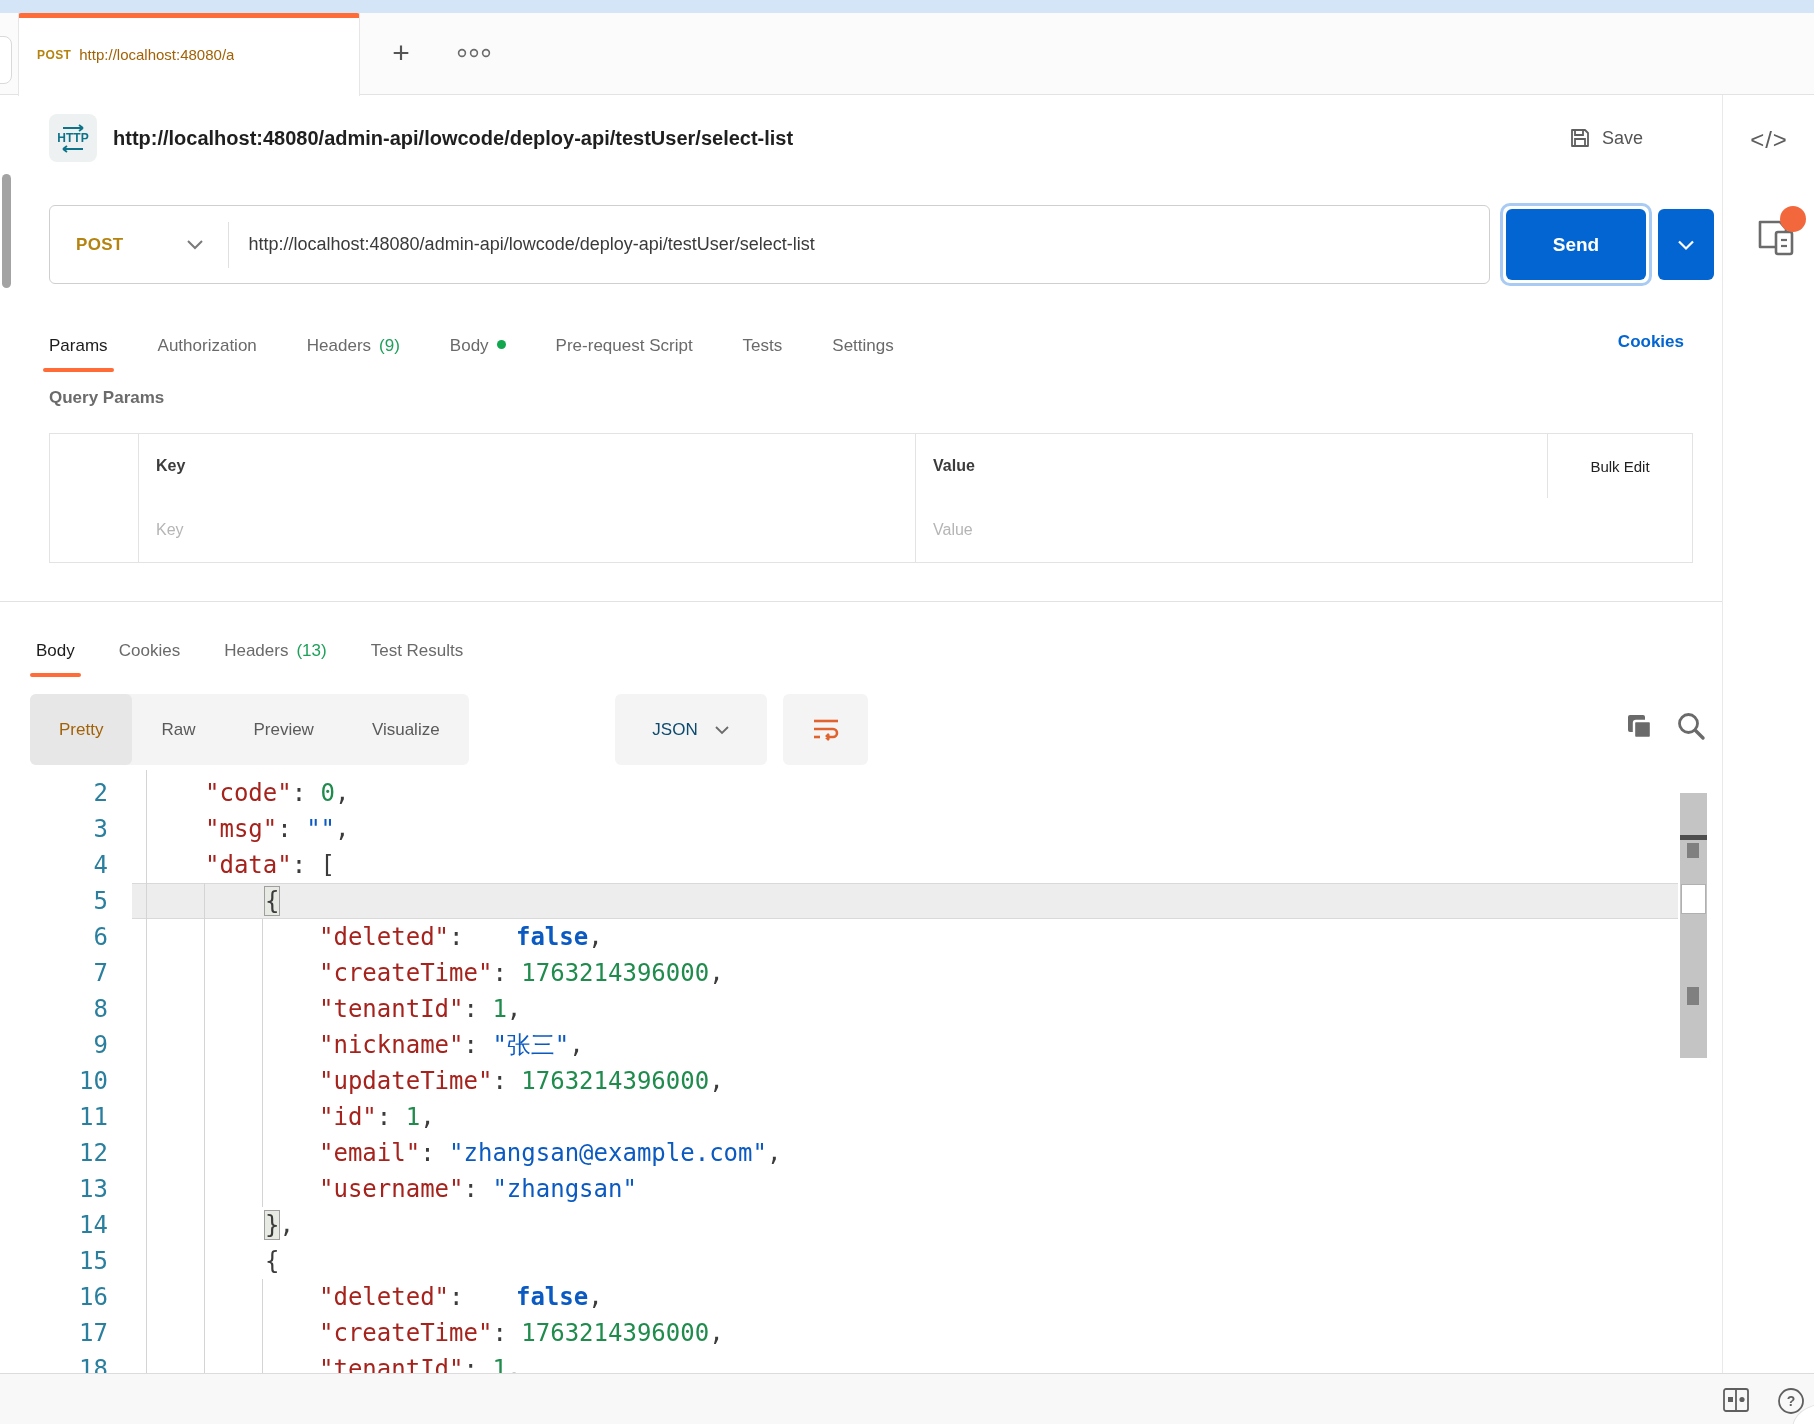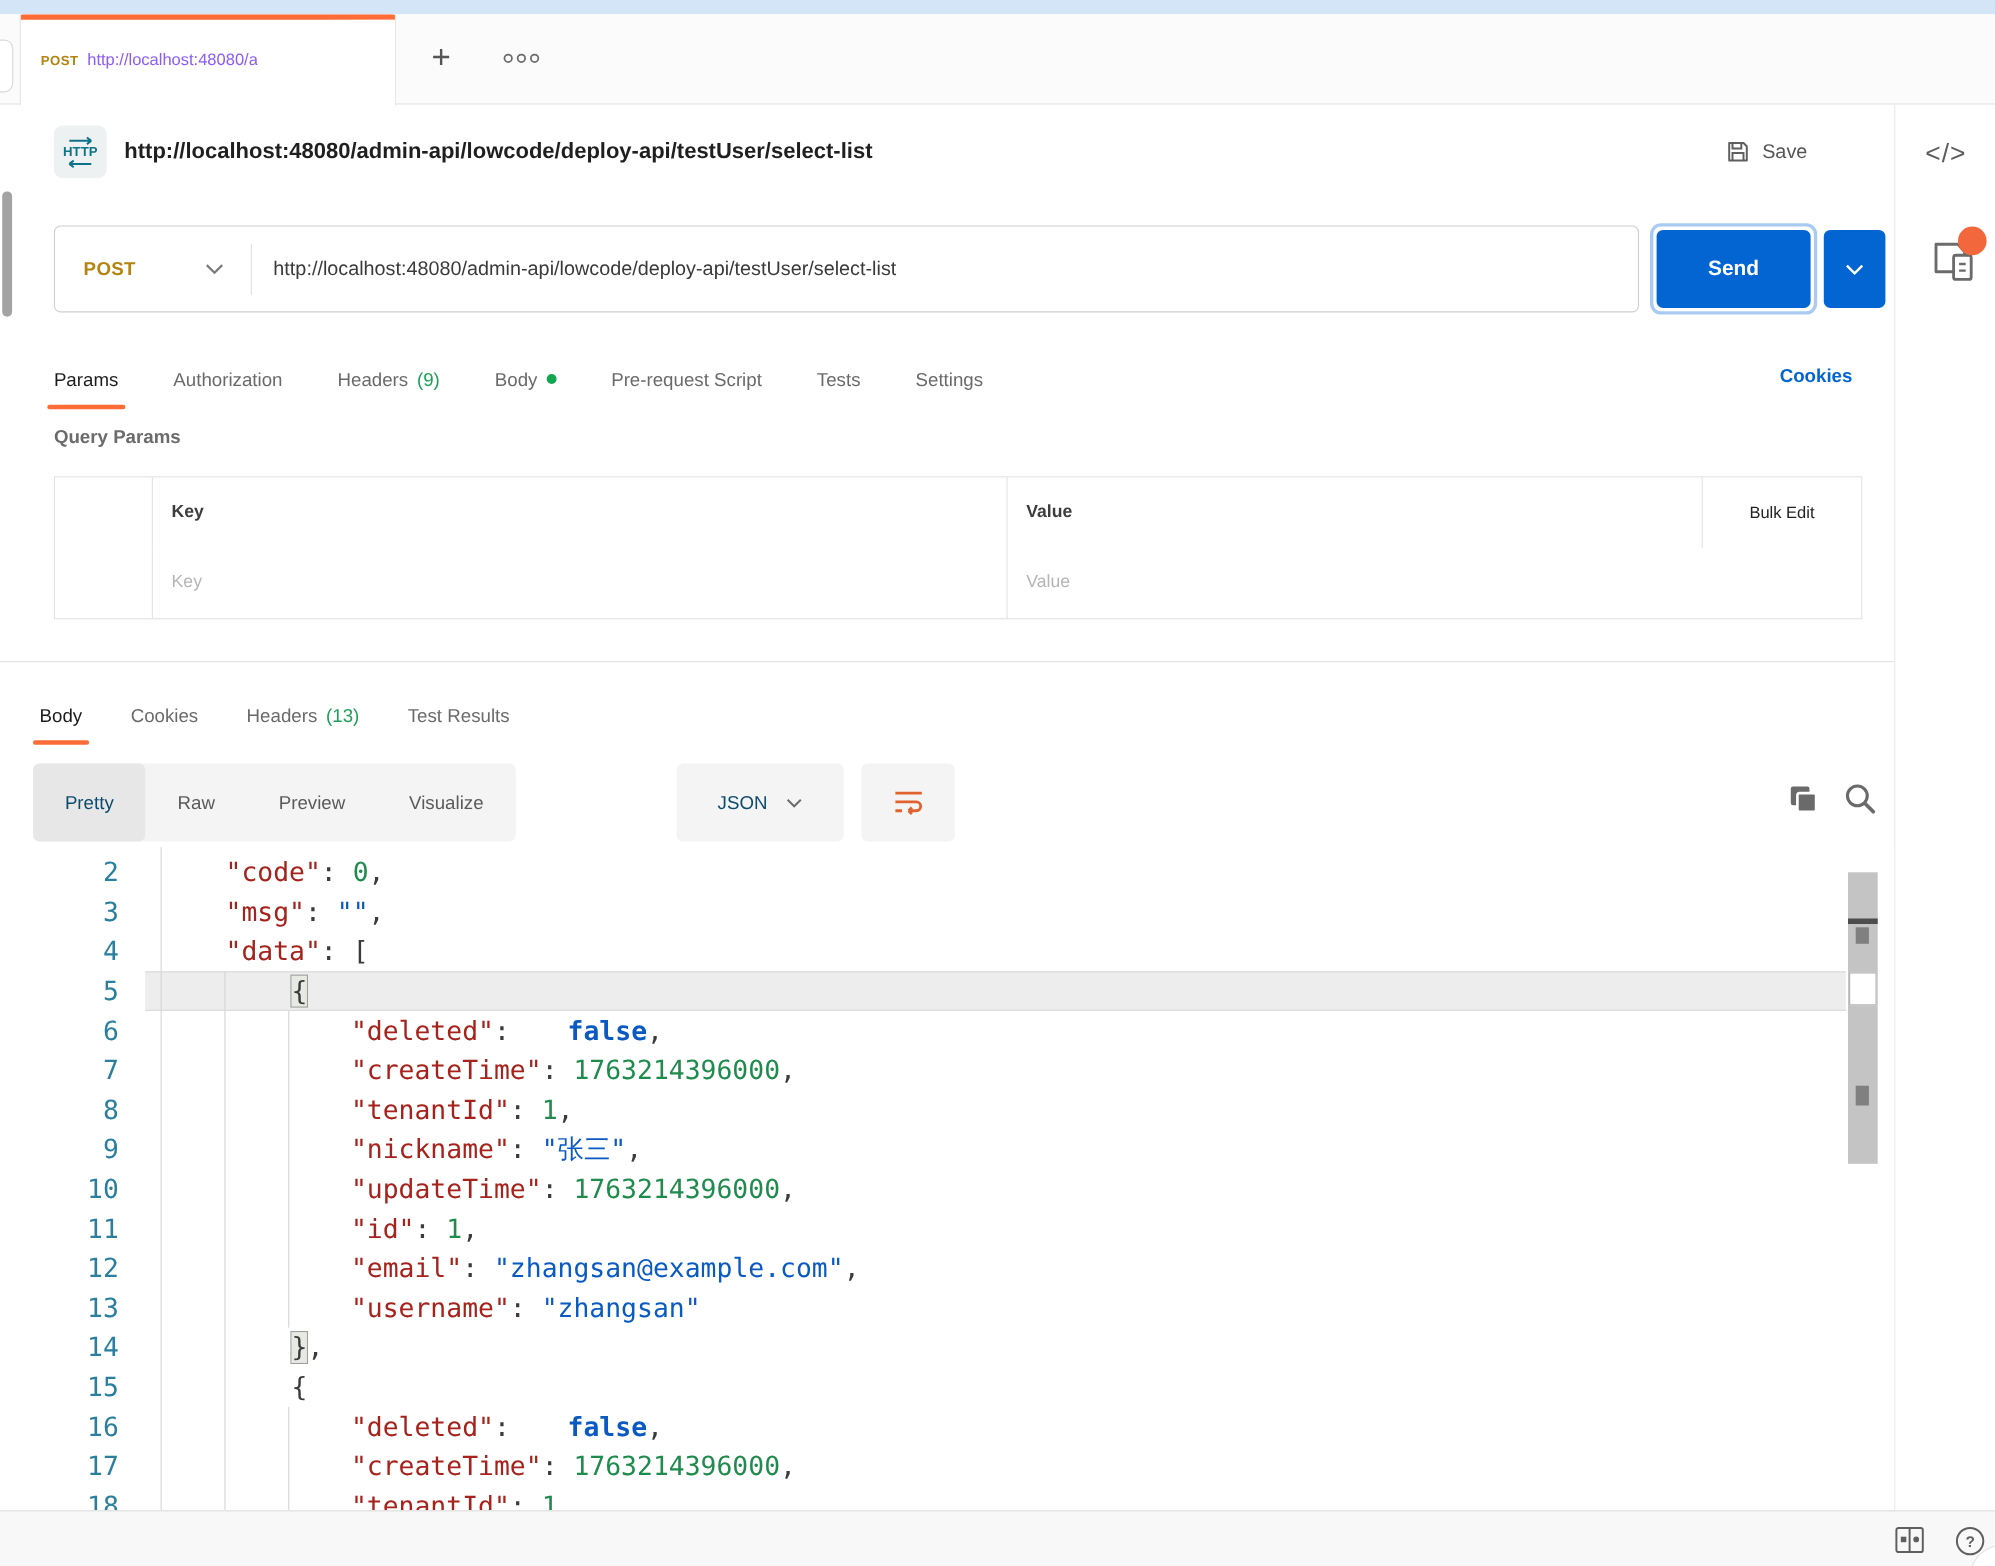--- a/index.html
+++ b/index.html
@@ -8,21 +8,21 @@
   .abs{position:absolute;}
 
   
   .topstrip{left:0;top:0;width:1814px;height:13px;background:#d5e5f8;}
   .tabbar{left:0;top:13px;width:1814px;height:82px;background:#fbfbfb;border-bottom:1px solid #e3e3e3;box-sizing:border-box;}
   .tab-fragment{left:-14px;top:36px;width:24px;height:46px;border:1.5px solid #d9d9d9;border-radius:8px;background:#fff;}
   .reqtab{left:18px;top:13px;width:342px;height:83px;background:#fff;border-left:1px solid #e6e6e6;border-right:1px solid #e6e6e6;
           box-sizing:border-box;display:flex;align-items:center;padding:0 18px;overflow:hidden;cursor:pointer;}
   .reqtab .orange-top{position:absolute;left:-1px;top:0;right:-1px;height:5px;background:#ff6c37;border-radius:3px 3px 0 0;}
   .tab-method{font-size:12px;font-weight:700;letter-spacing:.4px;color:#b5830f;margin-right:8px;flex:none;}
-  .tab-title{font-size:15px;color:#8b5cf6;white-space:nowrap;overflow:hidden;}
+  .tab-title{font-size:15px;color:#a16207;white-space:nowrap;overflow:hidden;}
   .tab-fade{position:absolute;right:0;top:5px;bottom:0;width:64px;background:linear-gradient(90deg,rgba(255,255,255,0),#fff 80%);}
   .tab-plus{left:378px;top:30px;width:46px;height:46px;display:flex;align-items:center;justify-content:center;
             font-size:30px;font-weight:300;color:#555;cursor:pointer;}
   .tab-more{left:448px;top:30px;width:52px;height:46px;display:flex;align-items:center;justify-content:center;cursor:pointer;}
 
   .leftbar{left:2px;top:174px;width:9px;height:114px;background:#a3a3a3;border-radius:4.5px;}
 
   
   .side-divider{left:1722px;top:95px;width:1px;height:1279px;background:#e9e9e9;}
   .sidebar-code{left:1746px;top:120px;width:46px;height:40px;display:flex;align-items:center;justify-content:center;
@@ -77,21 +77,21 @@
   .resp-tabs{left:36px;top:625px;width:1686px;height:52px;}
   .resp-tabs .tabs-row{gap:44px;height:100%;}
   .resp-meta{position:absolute;right:100px;top:0;height:52px;display:flex;align-items:center;gap:24px;}
   .green{color:#1d7f45;font-size:17px;}
   .meta-div{width:1px;height:32px;background:#dcdcdc;}
   .save-resp{display:flex;align-items:center;gap:10px;color:#0265d2;font-size:18px;font-weight:700;cursor:pointer;}
 
   
   .seg-wrap{left:30px;top:694px;height:71px;display:flex;background:#f4f4f4;border-radius:6px;}
   .seg{display:flex;align-items:center;padding:0 29px;font-size:17px;color:#5a5a5a;cursor:pointer;border-radius:6px;}
-  .seg.active{background:#e7e7e7;color:#0c4a6e;}
+  .seg.active{background:#e7e7e7;color:#a16207;}
   .json-pill{left:615px;top:694px;width:152px;height:71px;background:#f4f4f4;border-radius:6px;display:flex;
              align-items:center;justify-content:center;gap:16px;font-size:17px;color:#0c4a6e;cursor:pointer;}
   .wrap-pill{left:783px;top:694px;width:85px;height:71px;background:#f4f4f4;border-radius:6px;display:flex;
              align-items:center;justify-content:center;cursor:pointer;}
   .copy-ic{left:1622px;top:709px;cursor:pointer;}
   .search-ic{left:1674px;top:709px;cursor:pointer;}
 
   
   .code-area{left:0;top:770px;width:1722px;height:603px;overflow:hidden;background:#fff;}
   .code-area,.code-area *{font-family:"DejaVu Sans Mono",monospace;}

